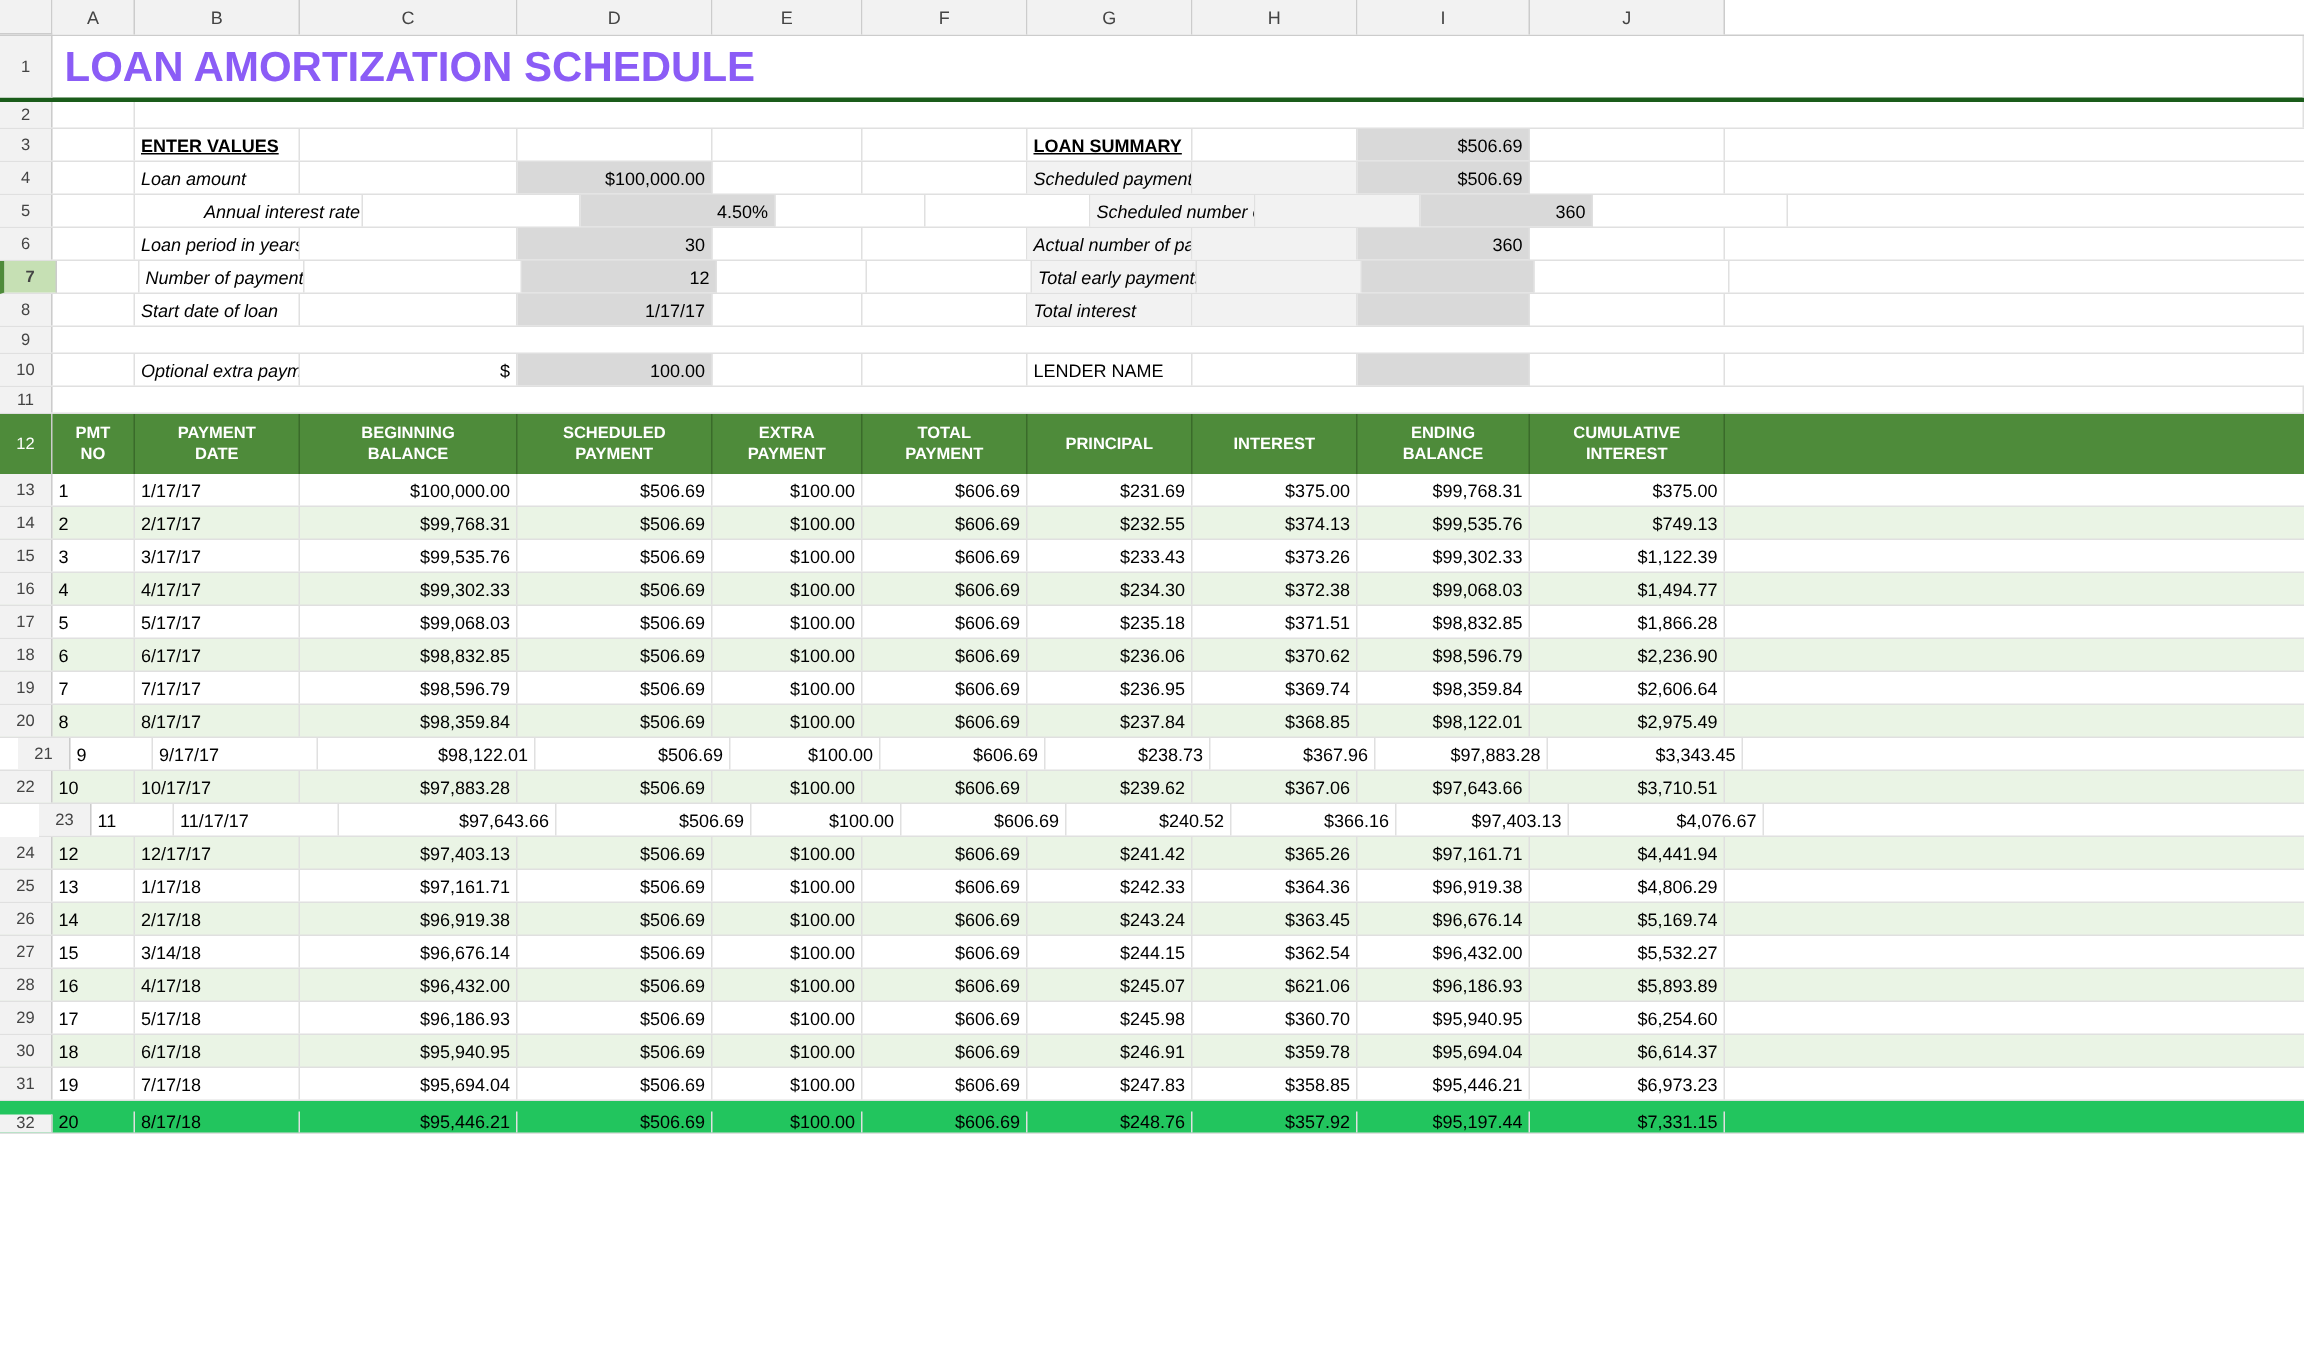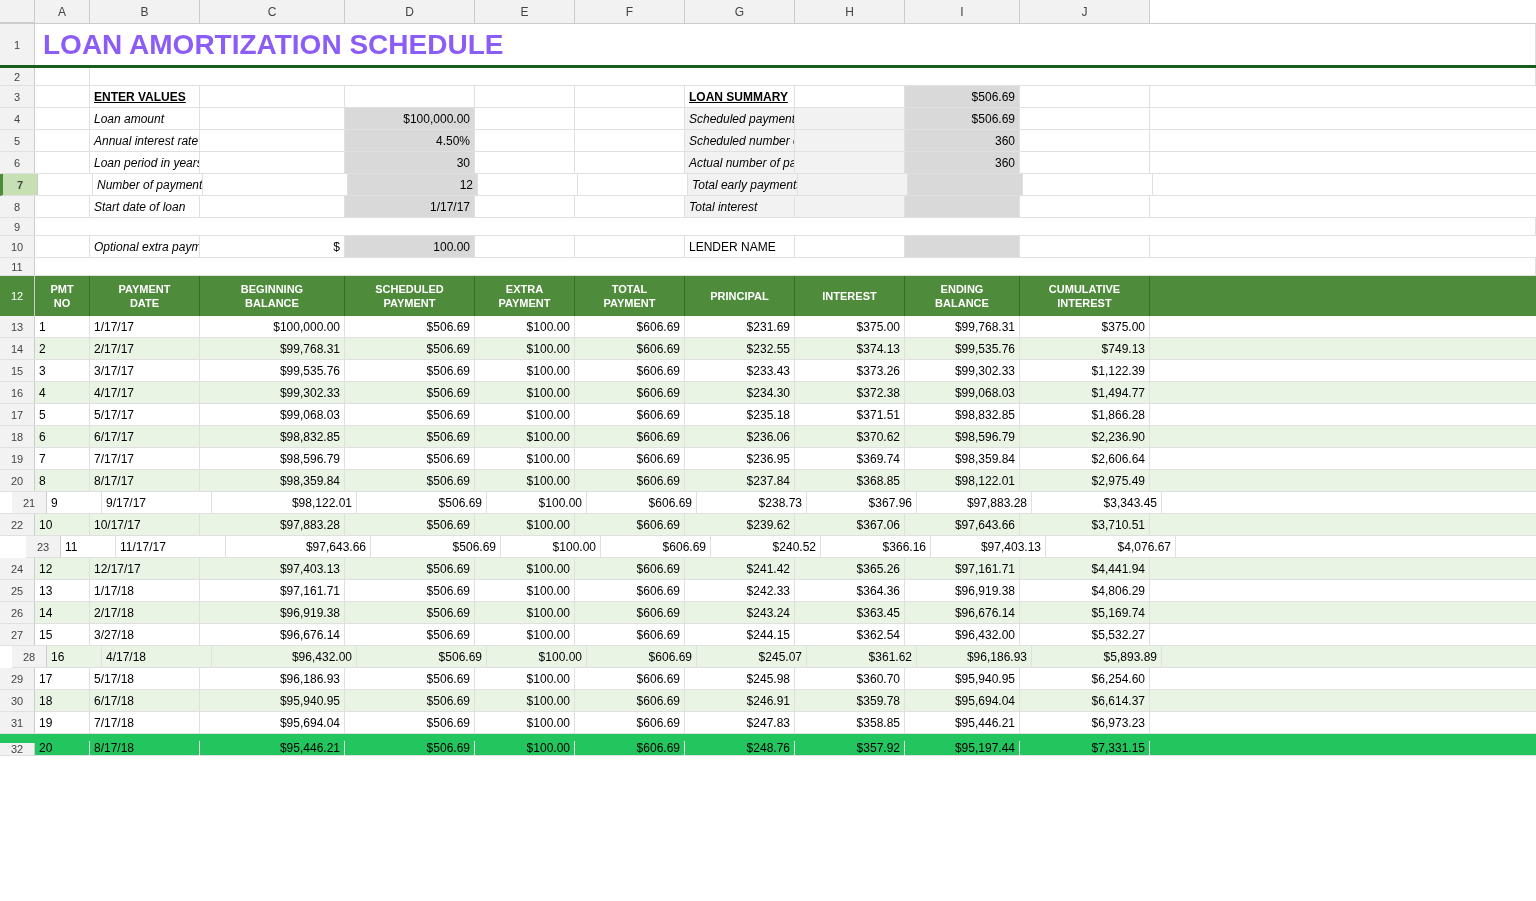--- a/index.html
+++ b/index.html
@@ -180,21 +180,21 @@
     <div class="cell w-col-f"></div>
     <div class="cell w-col-g italic" style="font-style:italic;background:#f2f2f2;">Scheduled payment</div>
     <div class="cell w-col-h" style="background:#f2f2f2;"></div>
     <div class="cell w-col-i right input-bg">$506.69</div>
     <div class="cell w-col-j"></div>
   </div>
 
   <div class="row">
     <div class="row-num">5</div>
     <div class="cell w-col-a"></div>
-    <div class="cell w-col-b italic" style="font-style:italic;">Annual interest rate</div>
+    <div class="cell w-col-b italic" style="font-style:italic;margin-left:42px;">Annual interest rate</div>
     <div class="cell w-col-c"></div>
     <div class="cell w-col-d right input-bg">4.50%</div>
     <div class="cell w-col-e"></div>
     <div class="cell w-col-f"></div>
     <div class="cell w-col-g italic" style="font-style:italic;background:#f2f2f2;">Scheduled number of payments</div>
     <div class="cell w-col-h" style="background:#f2f2f2;"></div>
     <div class="cell w-col-i right input-bg">360</div>
     <div class="cell w-col-j"></div>
   </div>
 
@@ -457,40 +457,40 @@
     <div class="cell w-col-e right">$100.00</div>
     <div class="cell w-col-f right">$606.69</div>
     <div class="cell w-col-g right">$243.24</div>
     <div class="cell w-col-h right">$363.45</div>
     <div class="cell w-col-i right">$96,676.14</div>
     <div class="cell w-col-j right">$5,169.74</div>
   </div>
       <div class="row" style="background: rgb(255, 255, 255); min-height: 22px; text-align: right;">
     <div class="row-num">27</div>
     <div class="cell w-col-a">15</div>
-    <div class="cell w-col-b">3/27/18</div>
+    <div class="cell w-col-b">3/14/18</div>
     <div class="cell w-col-c right">$96,676.14</div>
     <div class="cell w-col-d right">$506.69</div>
     <div class="cell w-col-e right">$100.00</div>
     <div class="cell w-col-f right">$606.69</div>
     <div class="cell w-col-g right">$244.15</div>
     <div class="cell w-col-h right">$362.54</div>
     <div class="cell w-col-i right">$96,432.00</div>
     <div class="cell w-col-j right">$5,532.27</div>
   </div>
-      <div class="row" style="background: rgb(234, 244, 229); min-height: 22px; margin-left: 12px;">
+      <div class="row" style="background: rgb(234, 244, 229); min-height: 22px;">
     <div class="row-num">28</div>
     <div class="cell w-col-a">16</div>
     <div class="cell w-col-b">4/17/18</div>
     <div class="cell w-col-c right">$96,432.00</div>
     <div class="cell w-col-d right">$506.69</div>
     <div class="cell w-col-e right">$100.00</div>
     <div class="cell w-col-f right">$606.69</div>
     <div class="cell w-col-g right">$245.07</div>
-    <div class="cell w-col-h right">$361.62</div>
+    <div class="cell w-col-h right">$621.06</div>
     <div class="cell w-col-i right">$96,186.93</div>
     <div class="cell w-col-j right">$5,893.89</div>
   </div>
       <div class="row" style="background: rgb(255, 255, 255); min-height: 22px;">
     <div class="row-num">29</div>
     <div class="cell w-col-a">17</div>
     <div class="cell w-col-b">5/17/18</div>
     <div class="cell w-col-c right">$96,186.93</div>
     <div class="cell w-col-d right">$506.69</div>
     <div class="cell w-col-e right">$100.00</div>

